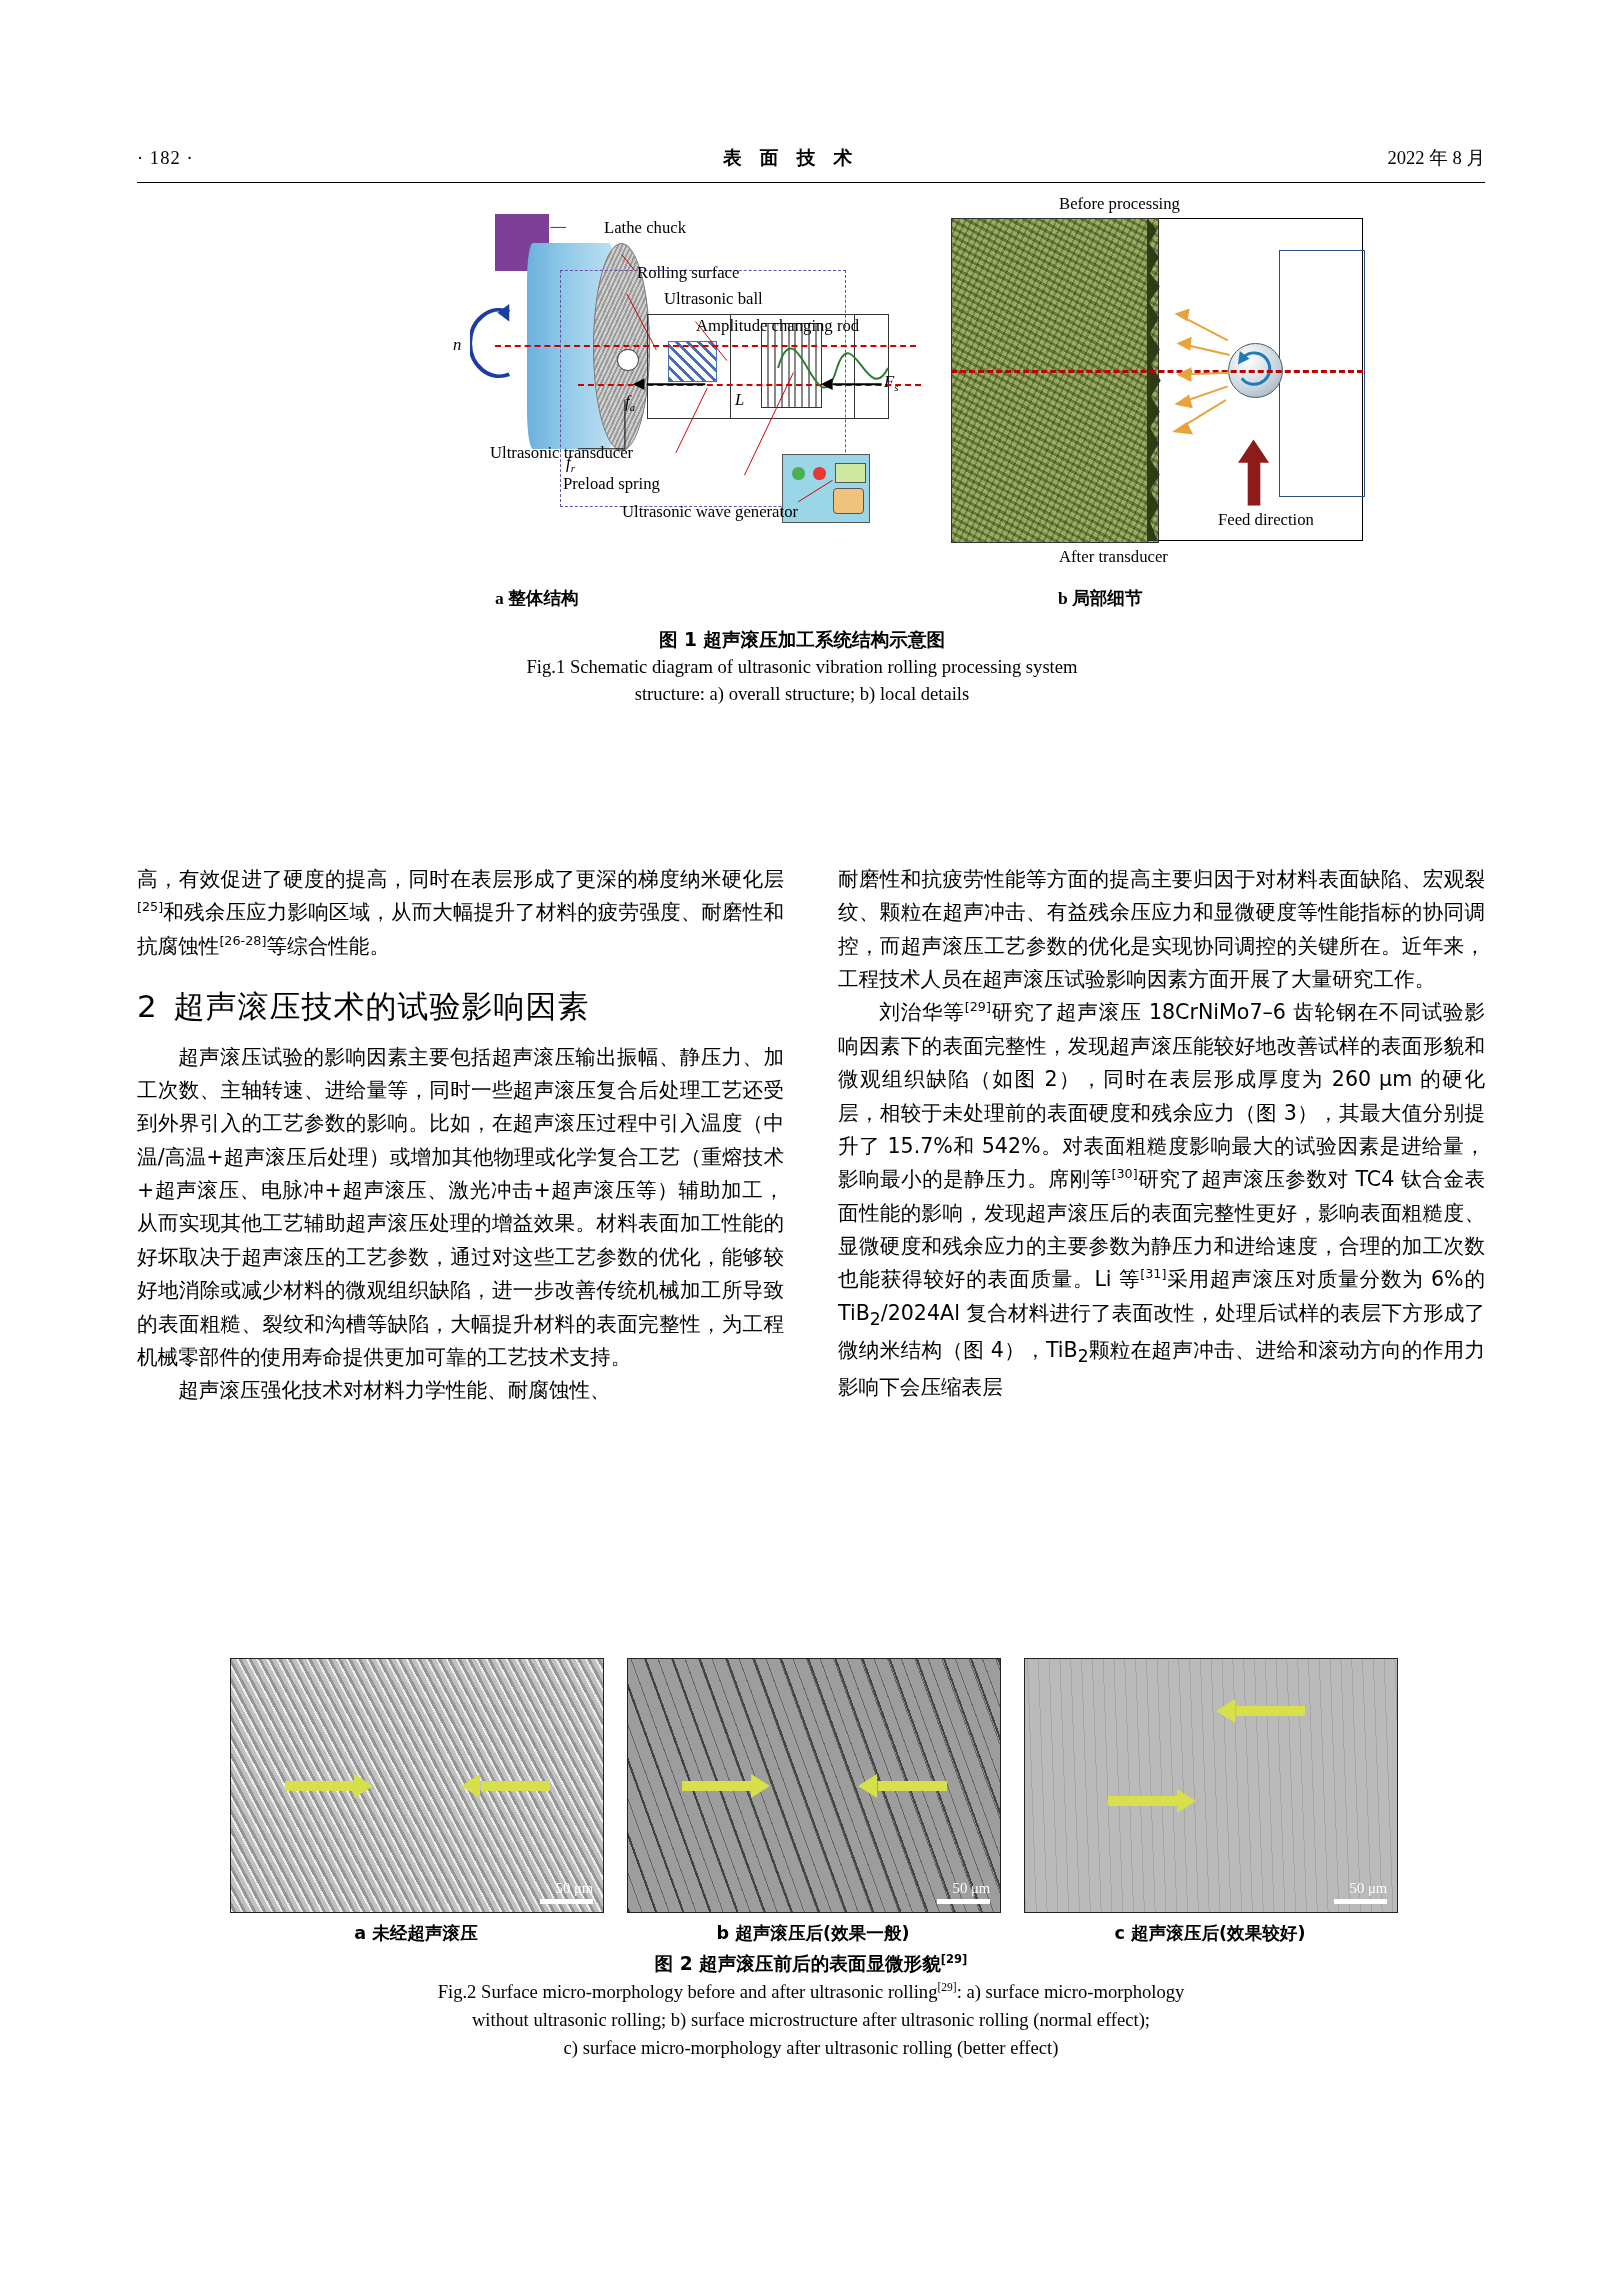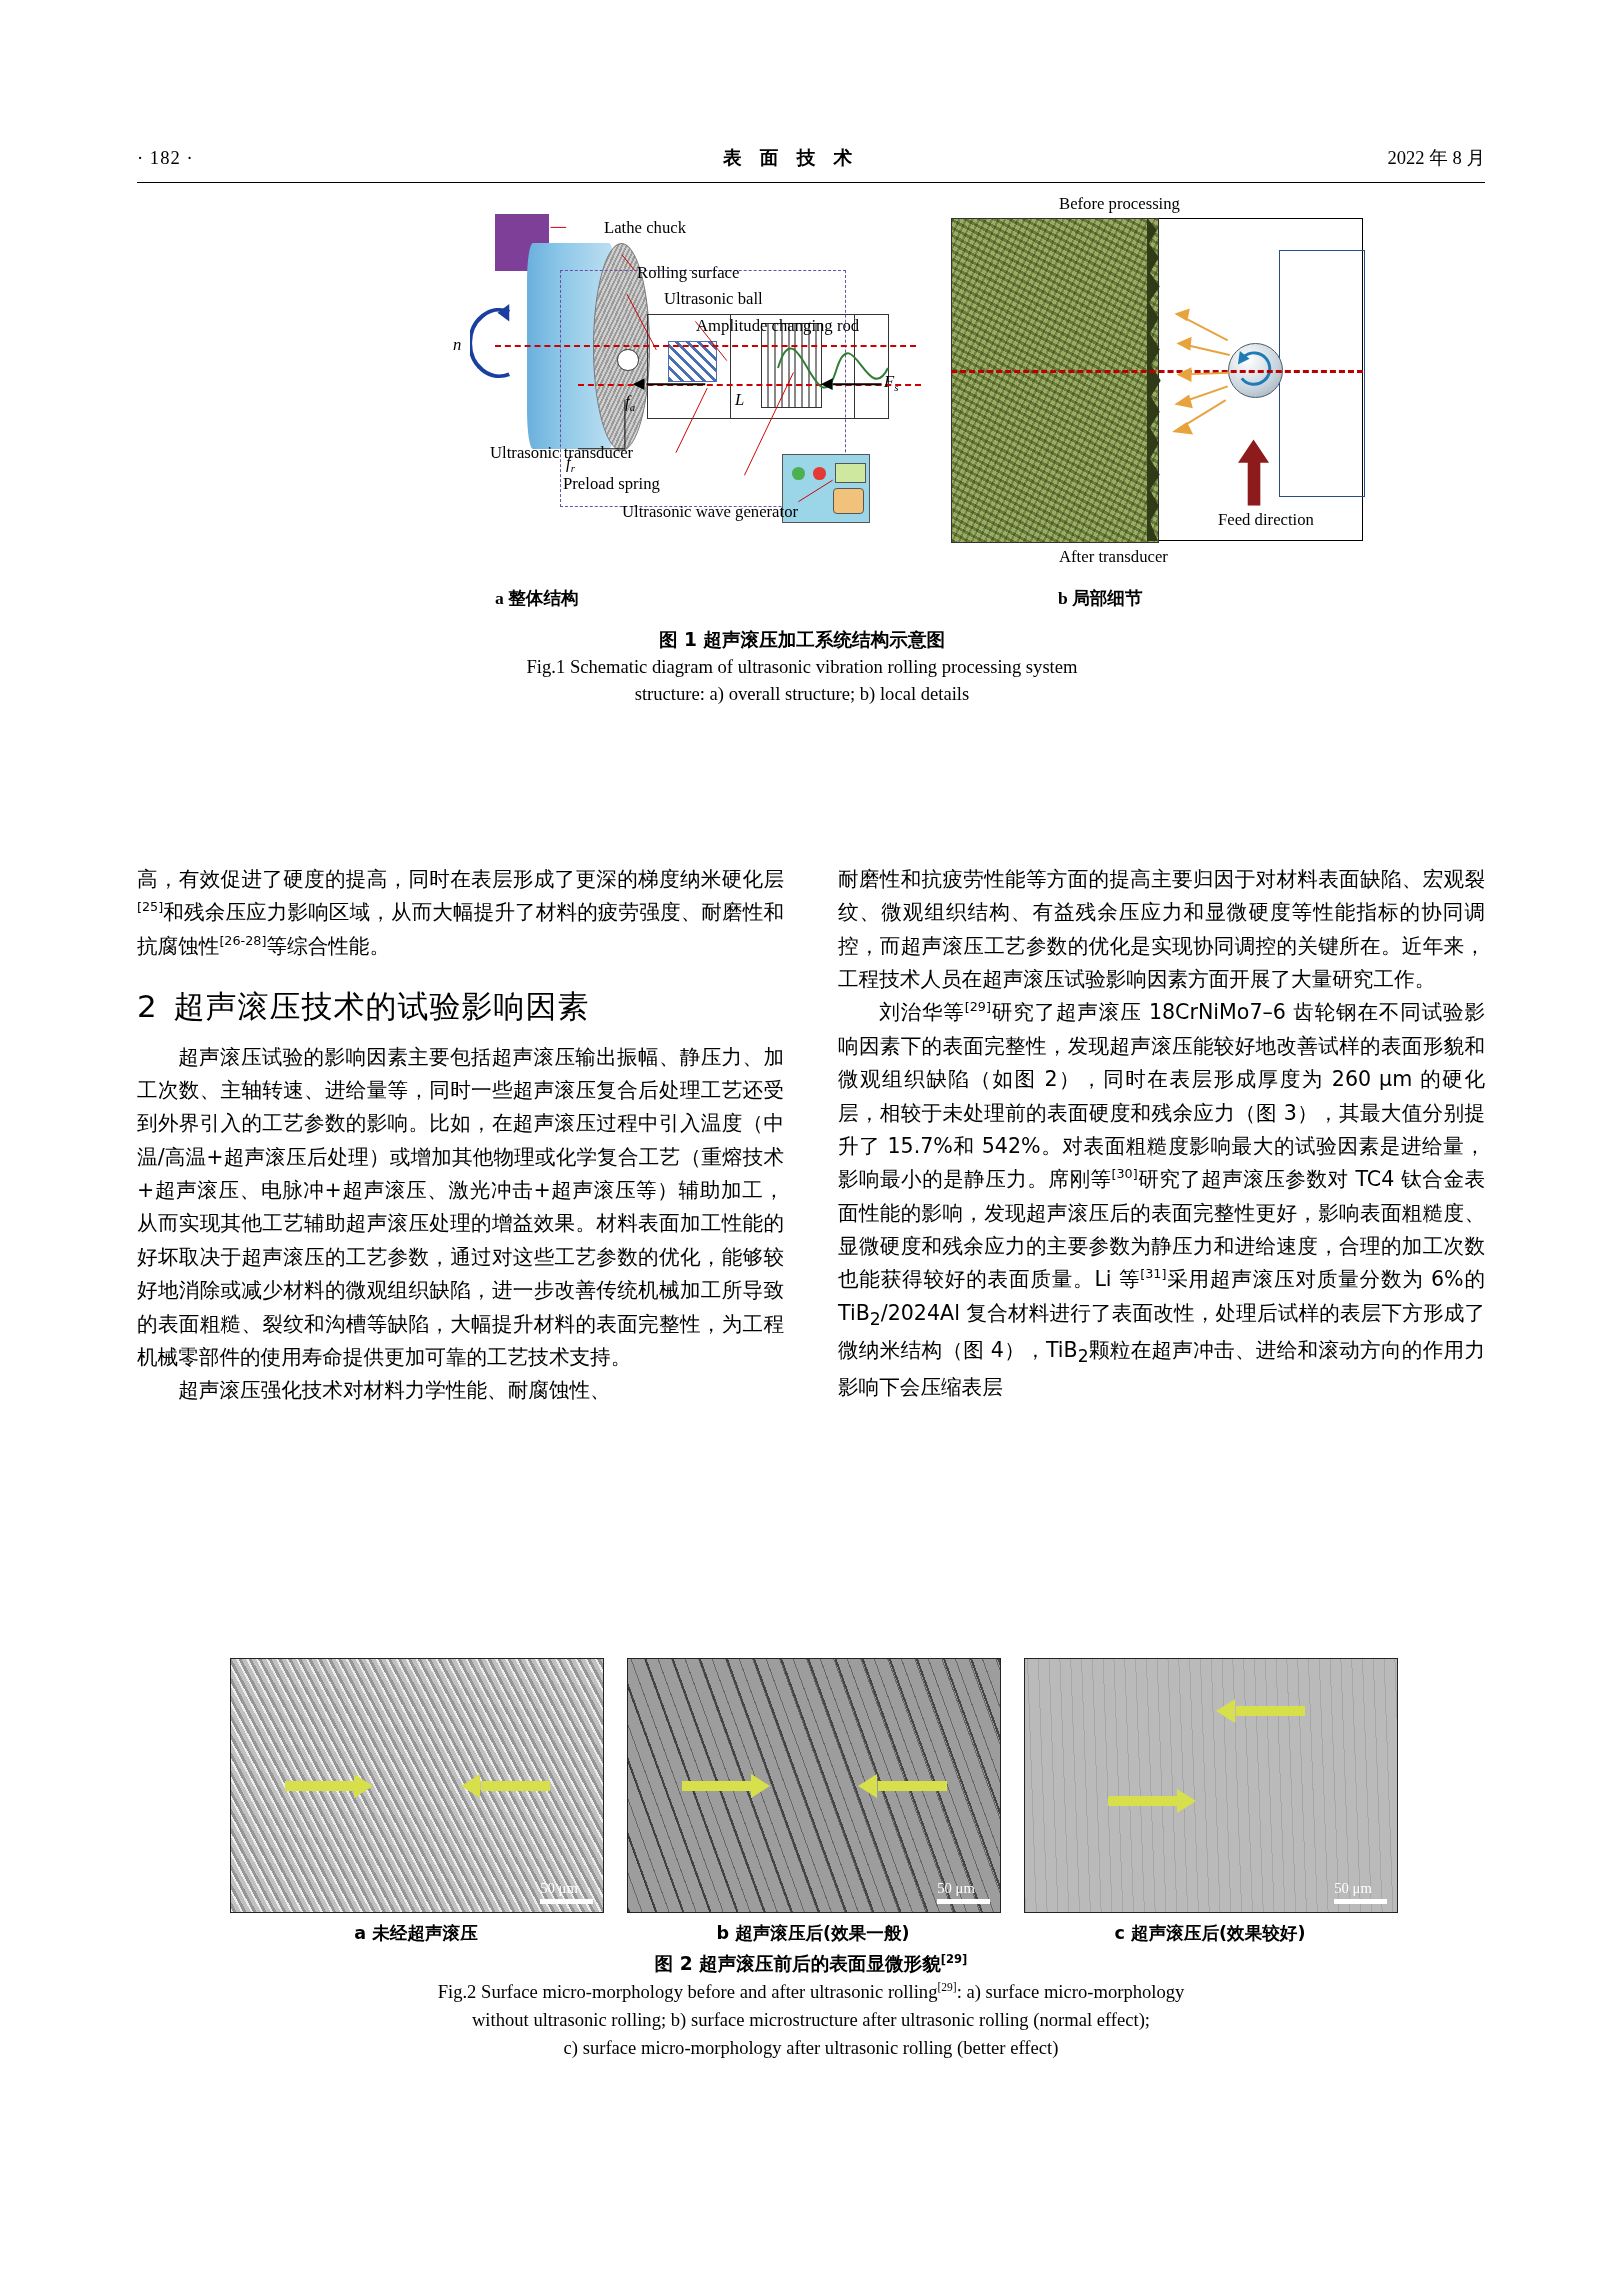--- a/index.html
+++ b/index.html
@@ -309,21 +309,21 @@
     background:
       repeating-linear-gradient(88deg, rgba(150,150,150,.45) 0 1px, rgba(210,210,210,.2) 1px 10.8px),
       #b4b4b4;
   }
   .scalebar {
     position: absolute;
     right: 9.8px; bottom: 7.8px;
     color: #fff;
     font-family: "Liberation Serif", serif;
     font-size: 14.7px;
-    text-align: left;
+    text-align: right;
   }
   .scalebar .bar {
     width: 53px; height: 4.9px; background: #fff; margin: 2px auto 0 auto;
   }
   .arr {
     position: absolute;
     height: 9.8px;
     background: #d7e04a;
   }
   .arrhead {
@@ -478,21 +478,21 @@
 
     <div class="sec-head">
       <span class="num">2</span><span>超声滚压技术的试验影响因素</span>
     </div>
 
     <p class="indent2">超声滚压试验的影响因素主要包括超声滚压输出振幅、静压力、加工次数、主轴转速、进给量等，同时一些超声滚压复合后处理工艺还受到外界引入的工艺参数的影响。比如，在超声滚压过程中引入温度（中温/高温+超声滚压后处理）或增加其他物理或化学复合工艺（重熔技术+超声滚压、电脉冲+超声滚压、激光冲击+超声滚压等）辅助加工，从而实现其他工艺辅助超声滚压处理的增益效果。材料表面加工性能的好坏取决于超声滚压的工艺参数，通过对这些工艺参数的优化，能够较好地消除或减少材料的微观组织缺陷，进一步改善传统机械加工所导致的表面粗糙、裂纹和沟槽等缺陷，大幅提升材料的表面完整性，为工程机械零部件的使用寿命提供更加可靠的工艺技术支持。</p>
     <p class="indent2">超声滚压强化技术对材料力学性能、耐腐蚀性、</p>
   </div>
 
   <div class="col col-right">
-    <p>耐磨性和抗疲劳性能等方面的提高主要归因于对材料表面缺陷、宏观裂纹、微观组织结构、有益残余压应力和显微硬度等性能指标的协同调控，而超声滚压工艺参数的优化是实现协同调控的关键所在。近年来，工程技术人员在超声滚压试验影响因素方面开展了大量研究工作。</p>
+    <p>耐磨性和抗疲劳性能等方面的提高主要归因于对材料表面缺陷、宏观裂纹、颗粒在超声冲击、有益残余压应力和显微硬度等性能指标的协同调控，而超声滚压工艺参数的优化是实现协同调控的关键所在。近年来，工程技术人员在超声滚压试验影响因素方面开展了大量研究工作。</p>
     <p class="indent2">刘治华等<sup>[29]</sup>研究了超声滚压 18CrNiMo7–6 齿轮钢在不同试验影响因素下的表面完整性，发现超声滚压能较好地改善试样的表面形貌和微观组织缺陷（如图 2），同时在表层形成厚度为 260 μm 的硬化层，相较于未处理前的表面硬度和残余应力（图 3），其最大值分别提升了 15.7%和 542%。对表面粗糙度影响最大的试验因素是进给量，影响最小的是静压力。席刚等<sup>[30]</sup>研究了超声滚压参数对 TC4 钛合金表面性能的影响，发现超声滚压后的表面完整性更好，影响表面粗糙度、显微硬度和残余应力的主要参数为静压力和进给速度，合理的加工次数也能获得较好的表面质量。Li 等<sup>[31]</sup>采用超声滚压对质量分数为 6%的 TiB<sub>2</sub>/2024Al 复合材料进行了表面改性，处理后试样的表层下方形成了微纳米结构（图 4），TiB<sub>2</sub>颗粒在超声冲击、进给和滚动方向的作用力影响下会压缩表层</p>
   </div>
 
   <div class="fig2-wrap">
 
     <div class="micro m1">
       <div class="arr" style="left:54px; top:122px; width:69px;"></div>
       <div class="arrhead" style="left:123px; top:115px; border-left:19.6px solid #d7e04a;"></div>
       <div class="arr" style="left:250px; top:122px; width:69px;"></div>
       <div class="arrhead" style="left:230px; top:115px; border-right:19.6px solid #d7e04a;"></div>

